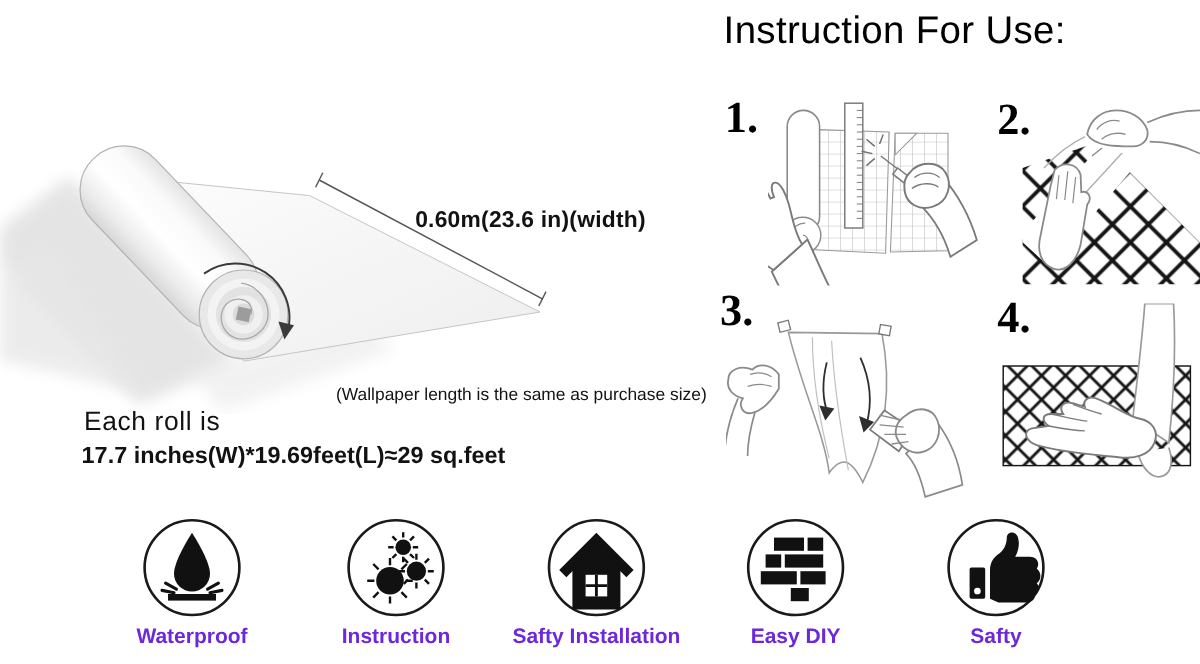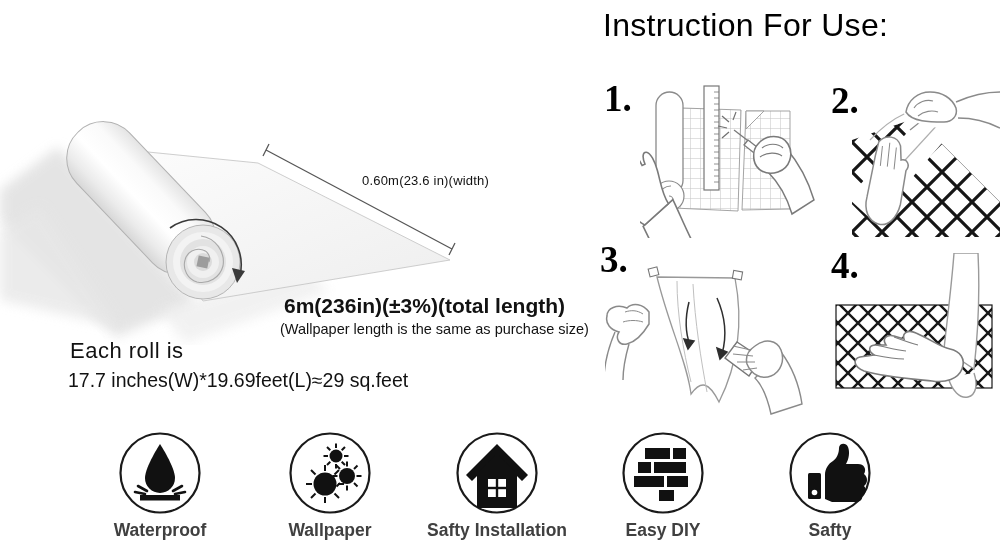--- a/index.html
+++ b/index.html
@@ -1,39 +1,39 @@
 <!DOCTYPE html>
 <html><head>
 <meta charset="utf-8">
 <style>
   html,body { margin:0; padding:0; background:#fff; }
   .page { position:relative; width:1000px; height:553px; background:#ffffff;
           font-family:"Liberation Sans", sans-serif; color:#121212; overflow:hidden; }
   .abs { position:absolute; }
   svg { display:block; }
 
-  .dim-width   { left:362px; top:173px; font-size:13px; font-weight:400; letter-spacing:.2px; }
+  .dim-width   { left:346px; top:173px; font-size:19px; font-weight:700; letter-spacing:.2px; }
   .dim-length  { left:284px; top:294px; font-size:21px; font-weight:600; }
   .dim-note    { left:280px; top:321px; font-size:14.5px; font-weight:500; }
   .roll-h1     { left:70px;  top:338px; font-size:22px; font-weight:500; letter-spacing:.5px; }
-  .roll-h2     { left:68px;  top:369px; font-size:19.5px; font-weight:400; }
+  .roll-h2     { left:68px;  top:369px; font-size:19.5px; font-weight:700; }
 
   .title       { left:603px; top:7px; font-size:32px; font-weight:400; color:#000000; letter-spacing:.3px; }
 
   .step-num    { font-family:"Liberation Serif", serif; font-weight:700; font-size:37px; color:#000; line-height:1; }
   .n1 { left:604px; top:80px; }  .n2 { left:831px; top:82px; }
   .n3 { left:600px; top:241px; } .n4 { left:831px; top:247px; }
 
   .s1 { left:640px; top:78px; }  .s2 { left:852px; top:82px; }
   .s3 { left:605px; top:250px; } .s4 { left:828px; top:253px; }
 
   .feature { position:absolute; top:431px; width:170px; text-align:center; }
   .f1 { left:75px; } .f2 { left:245px; } .f3 { left:412px; } .f4 { left:578px; } .f5 { left:745px; }
   .feature svg { margin:0 auto; }
-  .feature-label { margin-top:5px; font-size:17.5px; font-weight:700; color:#404040; white-space:nowrap; }
+  .feature-label { margin-top:5px; font-size:17.5px; font-weight:700; color:#6d28d9; white-space:nowrap; }
 </style>
 </head>
 <body>
 
 <div class="page">
 
   <svg class="abs" style="left:0;top:95px" width="580" height="250" viewBox="0 0 580 250">
     <defs>
       <linearGradient id="sheetG" x1="0" y1="0" x2="1" y2="1">
         <stop offset="0" stop-color="#fdfdfd"></stop>
@@ -79,21 +79,20 @@
     </g>
 
     <g stroke="#555" stroke-width="1.2">
       <line x1="266" y1="55" x2="452" y2="154"></line>
       <line x1="263" y1="61" x2="269" y2="49"></line>
       <line x1="449" y1="160" x2="455" y2="148"></line>
     </g>
   </svg>
 
   <div class="abs dim-width">0.60m(23.6 in)(width)</div>
-  <div class="abs dim-length">6m(236in)(±3%)(total length)</div>
   <div class="abs roll-h1">Each roll is</div>
   <div class="abs dim-note">(Wallpaper length is the same as purchase size)</div>
   <div class="abs roll-h2">17.7 inches(W)*19.69feet(L)≈29 sq.feet</div>
 
   <div class="abs title">Instruction For Use:</div>
 
   <div class="abs step-num n1">1.</div>
   <div class="abs step-num n2">2.</div>
   <div class="abs step-num n3">3.</div>
   <div class="abs step-num n4">4.</div>
@@ -275,21 +274,21 @@
             <line x1="-8" y1="0" x2="-12.5" y2="0"></line>
           <line x1="0" y1="8" x2="0" y2="12.5"></line>
             <line x1="0" y1="-8" x2="0" y2="-12.5"></line>
           <line x1="5.7" y1="5.7" x2="9" y2="9"></line>
             <line x1="-5.7" y1="5.7" x2="-9" y2="9"></line>
           <line x1="5.7" y1="-5.7" x2="9" y2="-9"></line>
             <line x1="-5.7" y1="-5.7" x2="-9" y2="-9"></line>
         </g>
       </g>
     </svg>
-    <div class="feature-label">Wallpaper</div>
+    <div class="feature-label">Instruction</div>
   </div>
 
   <div class="feature f3">
     <svg width="84" height="84" viewBox="0 0 84 84">
       <circle cx="42" cy="42" r="39.5" fill="#fff" stroke="#1a1a1a" stroke-width="2.2"></circle>
       <path d="M42,13 L11,44 L17,50 L42,25 L67,50 L73,44 Z" fill="#111"></path>
       <path d="M22,42 L42,23 L62,42 L62,77 L22,77 Z" fill="#111"></path>
       <rect x="33" y="48" width="18" height="18" fill="#fff"></rect>
       <line x1="42" y1="48" x2="42" y2="66" stroke="#111" stroke-width="2.4"></line>
       <line x1="33" y1="57" x2="51" y2="57" stroke="#111" stroke-width="2.4"></line>

